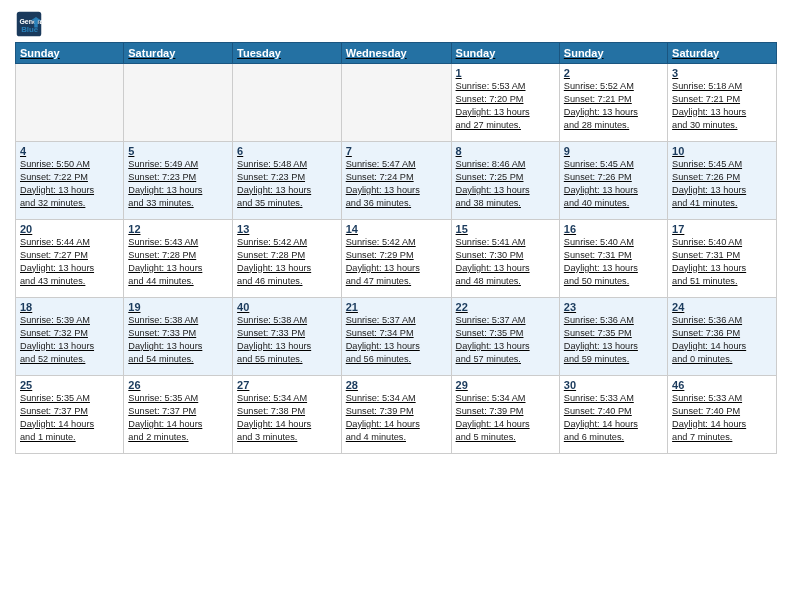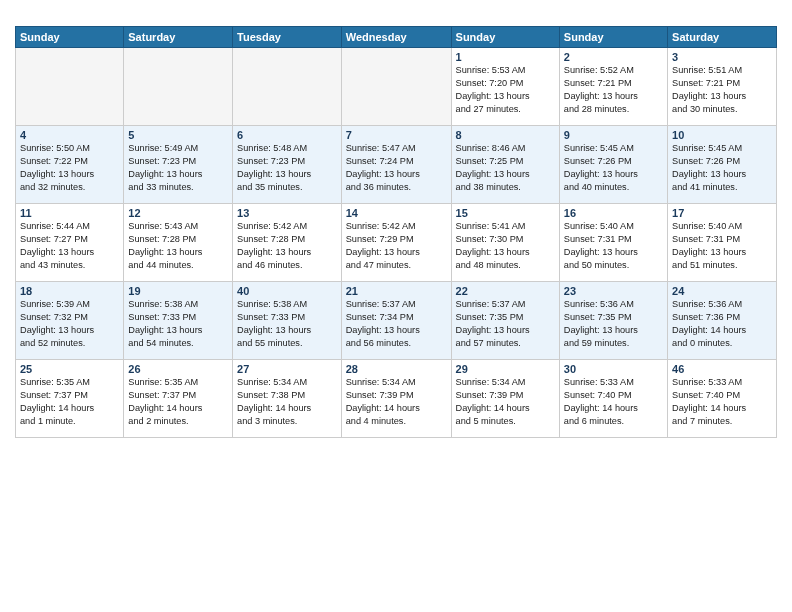--- a/index.html
+++ b/index.html
@@ -43,21 +43,22 @@
       font-weight: bold;
       color: #1a3a5c;
     }
     .subtitle {
       font-size: 13px;
       color: #333;
     }
     .calendar-table {
       width: 100%;
       border-collapse: collapse;
-      margin-top: 16px;
+      margin-top: 4px;
+      text-decoration: underline;
     }
     .calendar-table th {
       background-color: #2471a3;
       color: #fff;
       font-size: 11px;
       font-weight: bold;
       padding: 4px 4px;
       border: 1px solid #1a5580;
       text-align: left;
     }
@@ -85,20 +86,38 @@
       margin-bottom: 1px;
     }
     .day-detail {
       line-height: 1.4;
     }
   </style>
 </head>
 <body>
 
 <div class="container">
+  <div class="header-row">
+    <div class="logo">
+      <svg class="logo-icon" viewBox="0 0 32 32">
+        <rect x="2" y="2" width="28" height="28" rx="3" fill="#1a3a5c"></rect>
+        <text x="5" y="16" font-size="8" fill="white" font-weight="bold">General</text>
+        <text x="7" y="25" font-size="9" fill="#2980b9" font-weight="bold">Blue</text>
+        <polygon points="24,8 30,12 26,12 26,20 22,20 22,12 18,12" fill="#2980b9"></polygon>
+      </svg>
+      <div class="logo-text">
+        <div></div>
+        <div style="color:#2980b9"></div>
+      </div>
+    </div>
+    <div class="title-block">
+      <div class="month-title"></div>
+      <div class="subtitle"></div>
+    </div>
+  </div>
 
   <table class="calendar-table">
     <thead>
       <tr>
       <th>Sunday</th>
           <th>Saturday</th>
           <th>Tuesday</th>
           <th>Wednesday</th>
           <th>Sunday</th>
           <th>Sunday</th>
@@ -120,21 +139,21 @@
           </td>
           <td>
             <span class="day-num">2</span>
             <div class="day-detail" style="white-space: pre-line;">Sunrise: 5:52 AM
 Sunset: 7:21 PM
 Daylight: 13 hours
 and 28 minutes.</div>
           </td>
           <td>
             <span class="day-num">3</span>
-            <div class="day-detail" style="white-space: pre-line;">Sunrise: 5:51 AM
+            <div class="day-detail" style="white-space: pre-line;">Sunrise: 5:18 AM
 Sunset: 7:21 PM
 Daylight: 13 hours
 and 30 minutes.</div>
           </td>
         </tr>
         <tr>
           <td>
             <span class="day-num">4</span>
             <div class="day-detail" style="white-space: pre-line;">Sunrise: 5:50 AM
 Sunset: 7:22 PM
@@ -179,21 +198,21 @@
           <td>
             <span class="day-num">10</span>
             <div class="day-detail" style="white-space: pre-line;">Sunrise: 5:45 AM
 Sunset: 7:26 PM
 Daylight: 13 hours
 and 41 minutes.</div>
           </td>
         </tr>
         <tr>
           <td>
-            <span class="day-num">11</span>
+            <span class="day-num">20</span>
             <div class="day-detail" style="white-space: pre-line;">Sunrise: 5:44 AM
 Sunset: 7:27 PM
 Daylight: 13 hours
 and 43 minutes.</div>
           </td>
           <td>
             <span class="day-num">12</span>
             <div class="day-detail" style="white-space: pre-line;">Sunrise: 5:43 AM
 Sunset: 7:28 PM
 Daylight: 13 hours

